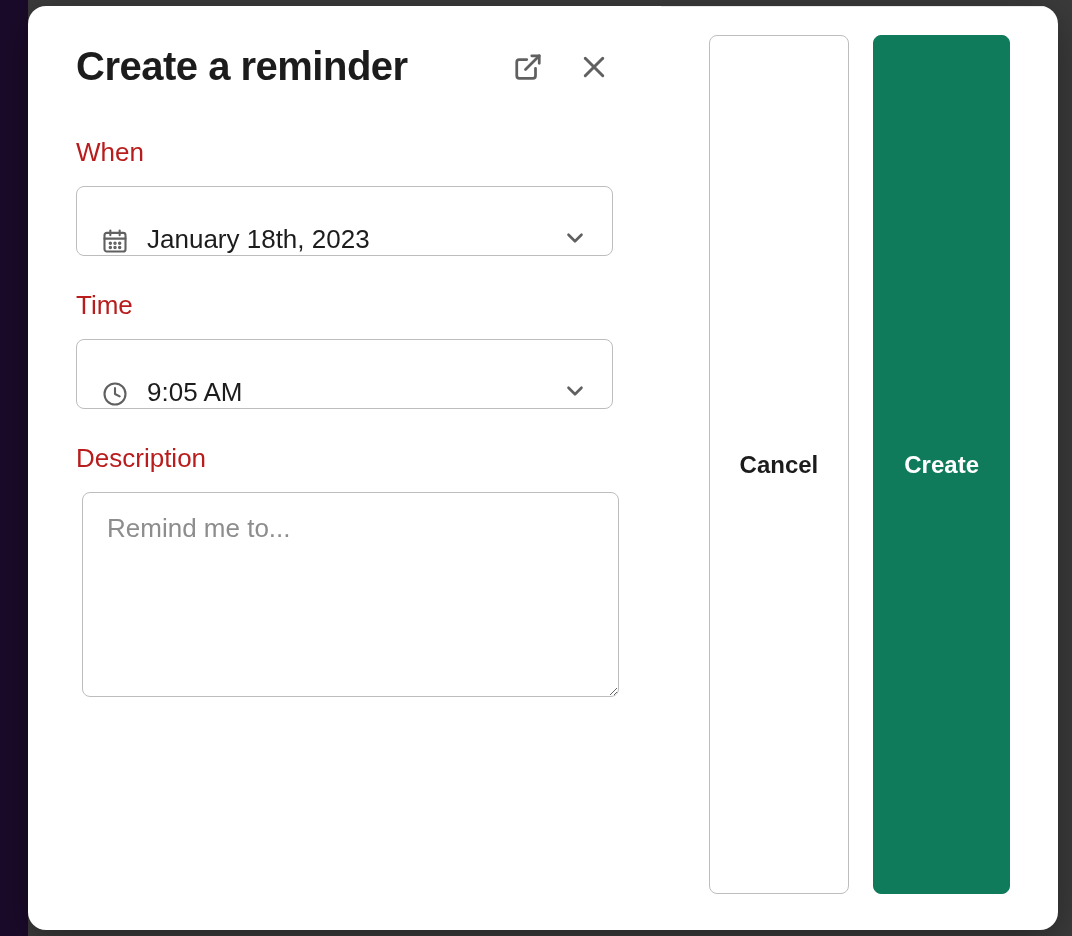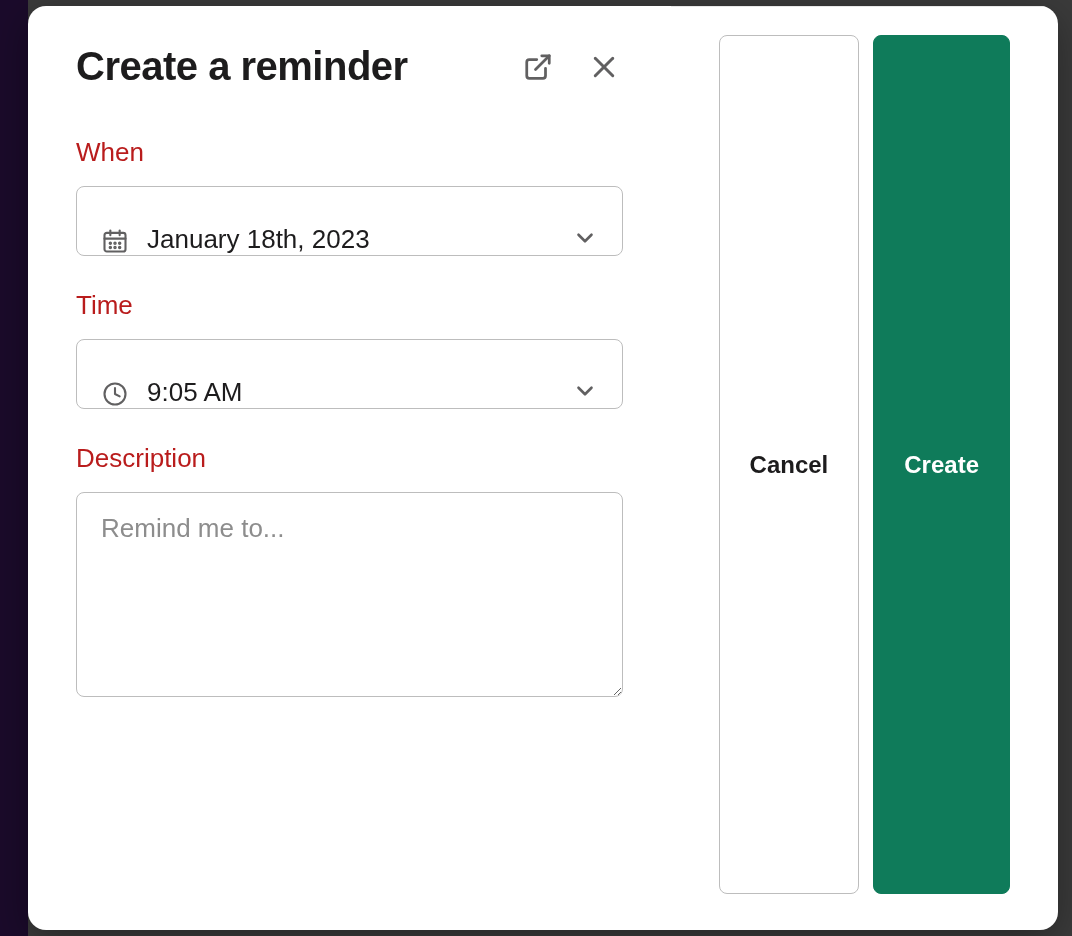--- a/index.html
+++ b/index.html
@@ -96,40 +96,41 @@
   .select-value {
     font-size: 26px;
     color: #1d1c1d;
     flex: 1;
   }
   .chevron {
     color: #616061;
   }
   .textarea-wrap {
     width: 100%;
+    margin-left: 6px;
   }
   textarea.desc {
     width: 100%;
     height: 205px;
     border: 1px solid #bdbdbd;
     border-radius: 8px;
     padding: 20px 24px;
     font-size: 26px;
     font-family: inherit;
     color: #1d1c1d;
     resize: both;
     outline: none;
   }
   textarea.desc::placeholder { color: #8d8d8d; }
   .modal-footer {
     border-top: 1px solid #e8e8e8;
     padding: 28px 48px 36px 48px;
     display: flex;
     justify-content: flex-end;
-    gap: 14px;
+    gap: 24px;
   }
   .btn {
     font-size: 24px;
     font-weight: 700;
     border-radius: 8px;
     padding: 18px 30px;
     cursor: pointer;
     border: 1px solid transparent;
   }
   .btn-secondary {

